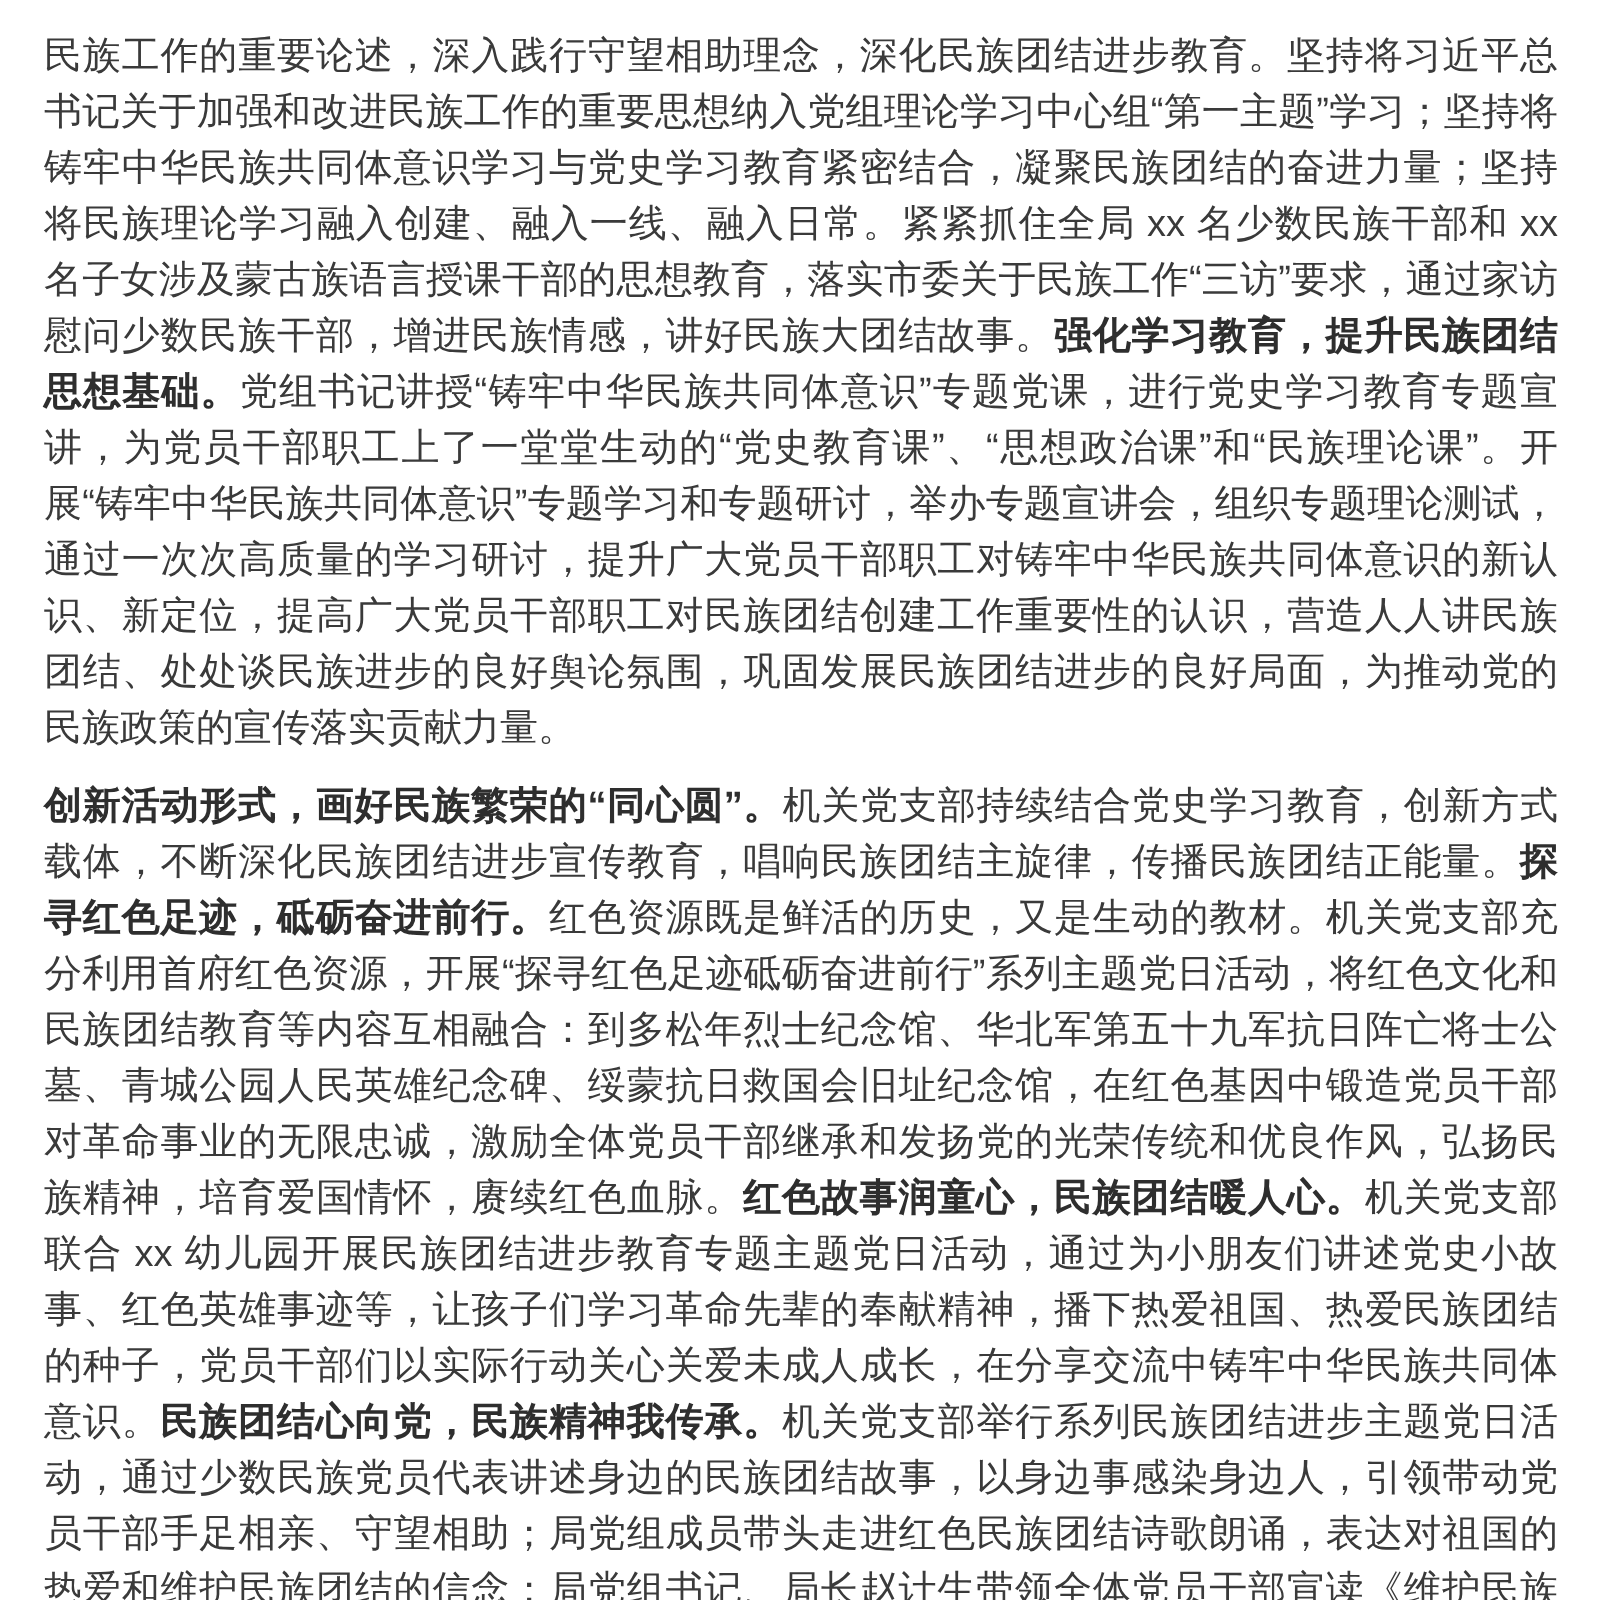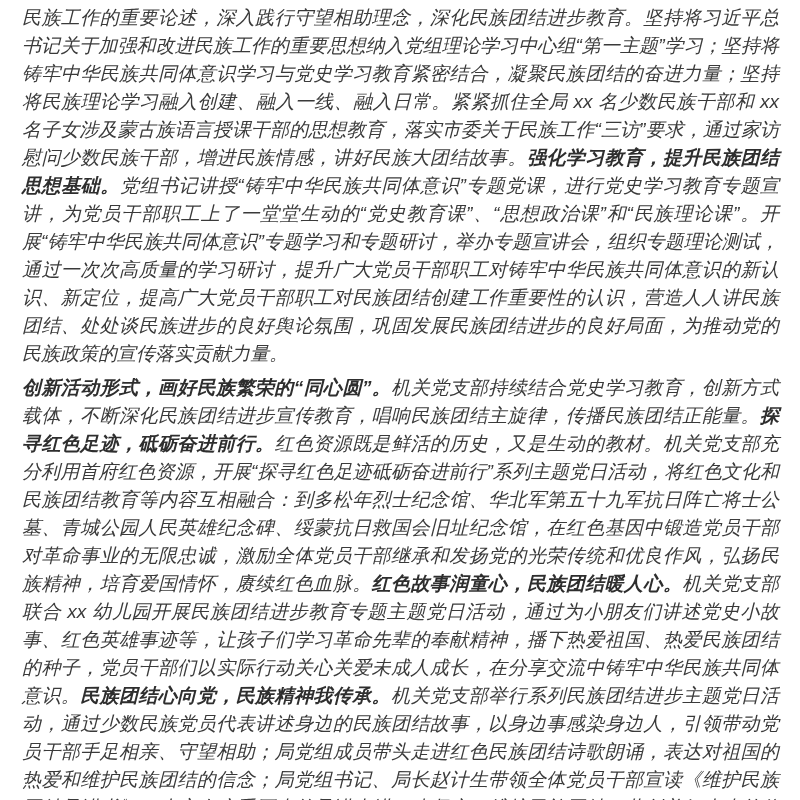--- a/index.html
+++ b/index.html
@@ -18,23 +18,22 @@
     width: 800px;
     height: 800px;
     padding: 4px 21px 0 22px;
     color: #3a3a3a;
     font-size: 19px;
     line-height: 28px;
     text-align: justify;
     overflow: hidden;
   }
   .para {
-    margin: 0 0 6px 0;
+    margin: 11px 0 6px 0;
     word-break: break-all;
-    font-style: italic;
   }
   .run {
     font-weight: 400;
   }
   .run-bold {
     font-weight: 700;
     color: #2e2e2e;
   }
 </style>
 </head>

